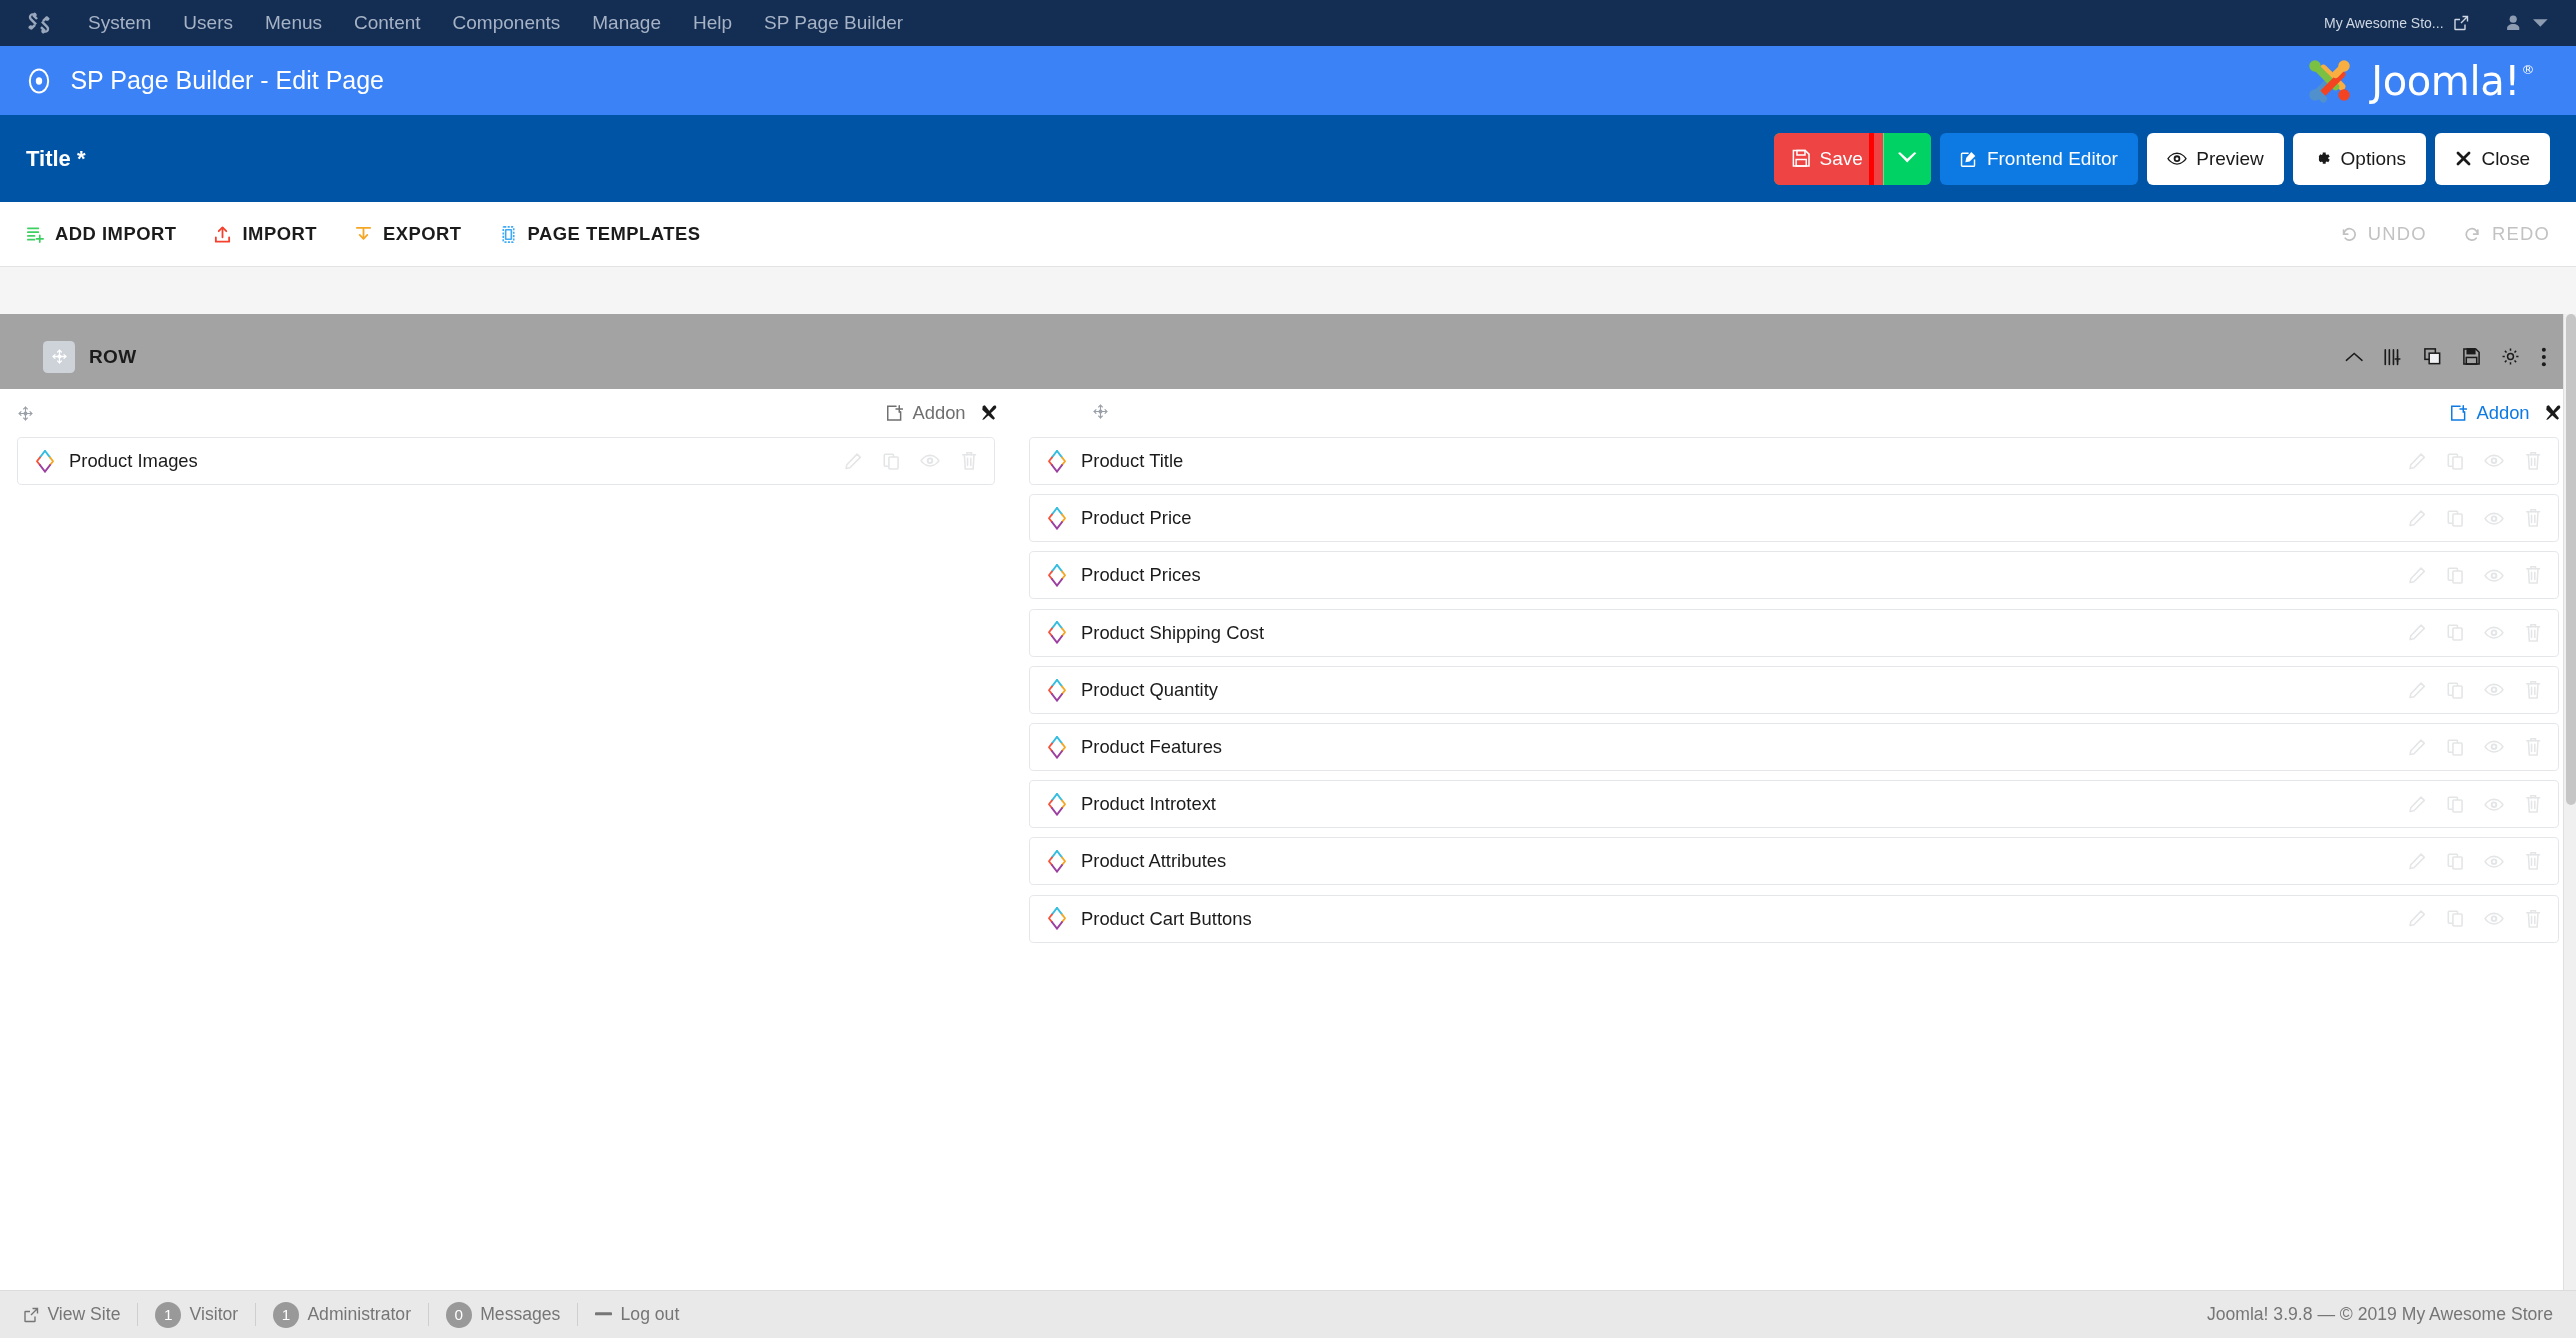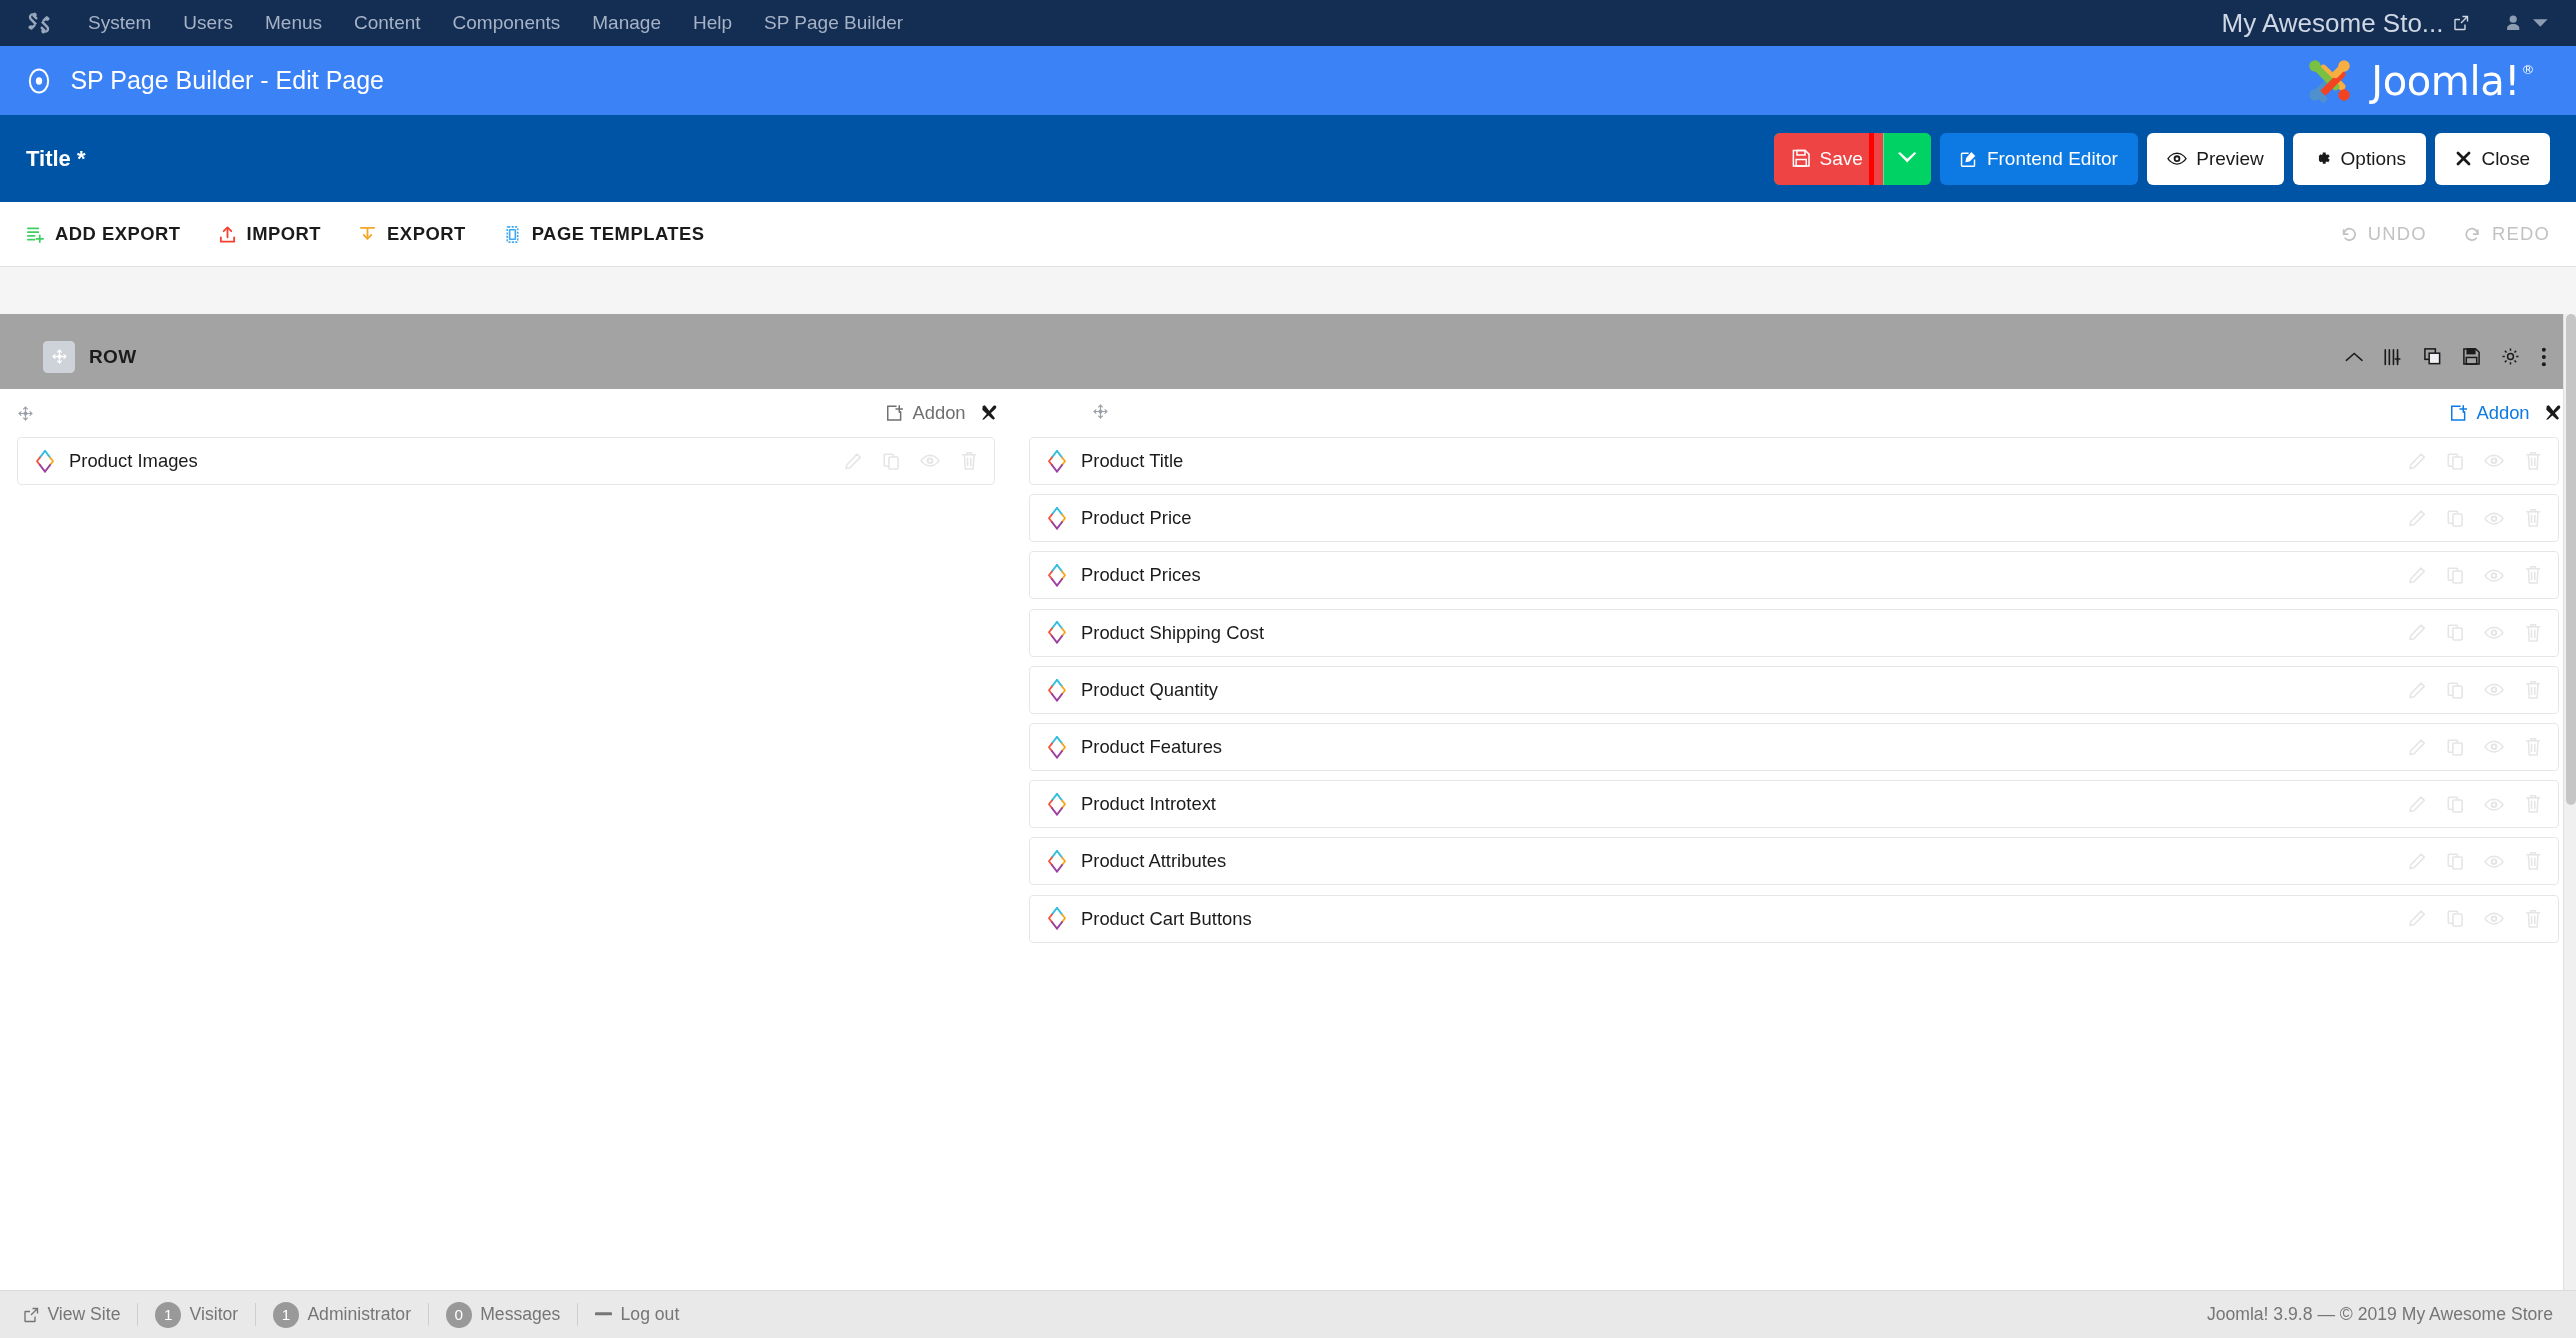--- a/index.html
+++ b/index.html
@@ -18,21 +18,21 @@
     position: relative;
   }
   #admin-bar .j-logo { width: 26px; height: 26px; margin-right: 20px; flex: 0 0 auto; }
   #admin-bar .menu { display: flex; align-items: center; gap: 0; }
   #admin-bar .menu a {
     color: #a6b3c6; font-size: 19px; text-decoration: none;
     padding: 0 16px; line-height: 46px; white-space: nowrap;
   }
   #admin-bar .right { margin-left: auto; display: flex; align-items: center; gap: 0; }
   #admin-bar .site-name {
-    color: #ced7e3; font-size: 26px; display: flex; align-items: center; gap: 9.2px;
+    color: #ced7e3; font-size: 14px; display: flex; align-items: center; gap: 9.2px;
     padding-right: 31px; white-space: nowrap;
   }
   #admin-bar .user-wrap {
     display: flex; align-items: center; gap: 10.7px; padding-left: 4.6px;
   }
 
   
   #pb-header {
     height: 69px; background: #3b82f6;
     display: flex; align-items: center; padding: 0 16px 0 26px;
@@ -356,21 +356,21 @@
 </div>
 
 <div id="action-bar">
   <button class="act-btn">
     <span>
       <svg viewBox="0 0 20 20" width="19" height="19" fill="none" stroke="#3ecf62" stroke-width="1.8" stroke-linecap="round">
         <path d="M2 3.5h11M2 7.5h11M2 11.5h7M2 15.5h7"></path>
         <path d="M14.5 11v7M11 14.5h7"></path>
       </svg>
     </span>
-    <span>ADD EXPORT</span>
+    <span>ADD IMPORT</span>
   </button>
   <button class="act-btn">
     <span>
       <svg viewBox="0 0 20 20" width="19" height="19" fill="none" stroke="#f4402d" stroke-width="1.9" stroke-linecap="round" stroke-linejoin="round">
         <path d="M10 13V3"></path>
           <path d="M6 6.5L10 2.5l4 4"></path>
         <path d="M3 13v4.5h14V13"></path>
       </svg>
     </span>
     <span>IMPORT</span>

